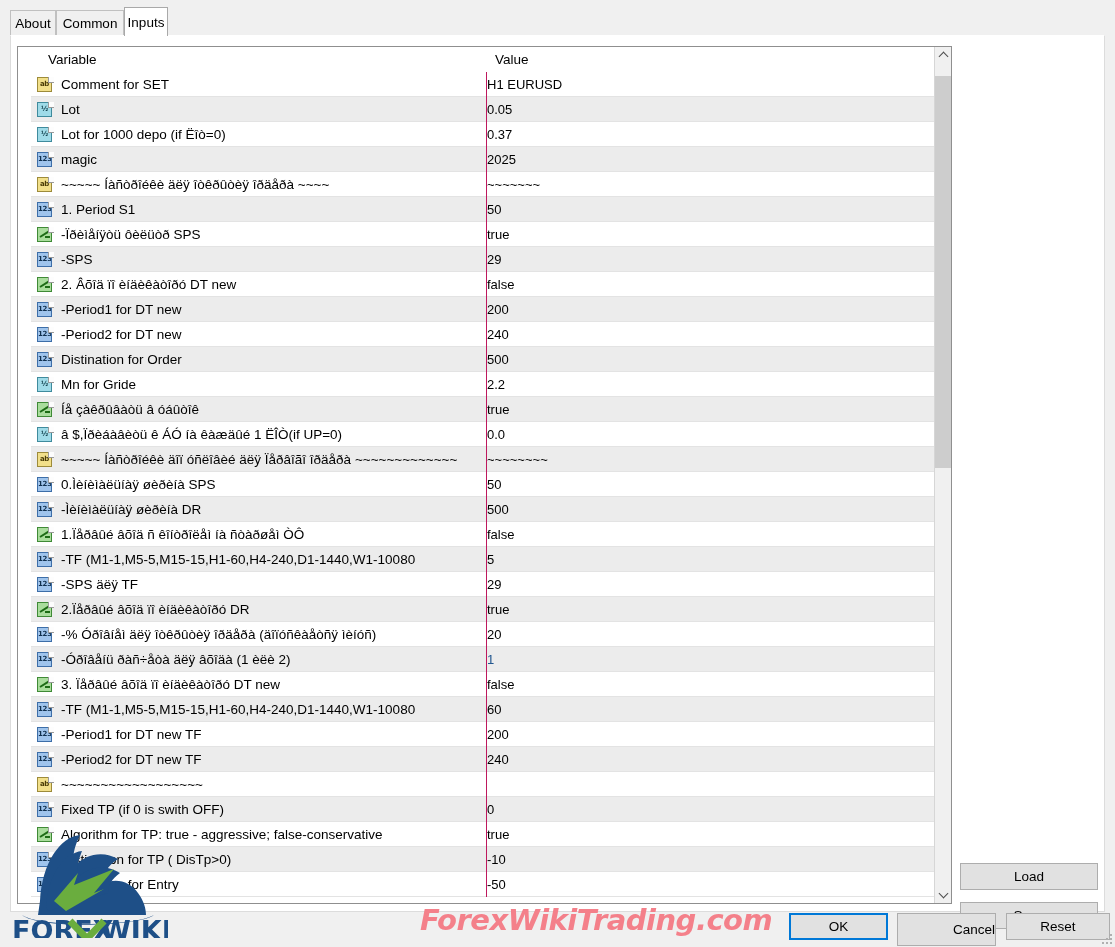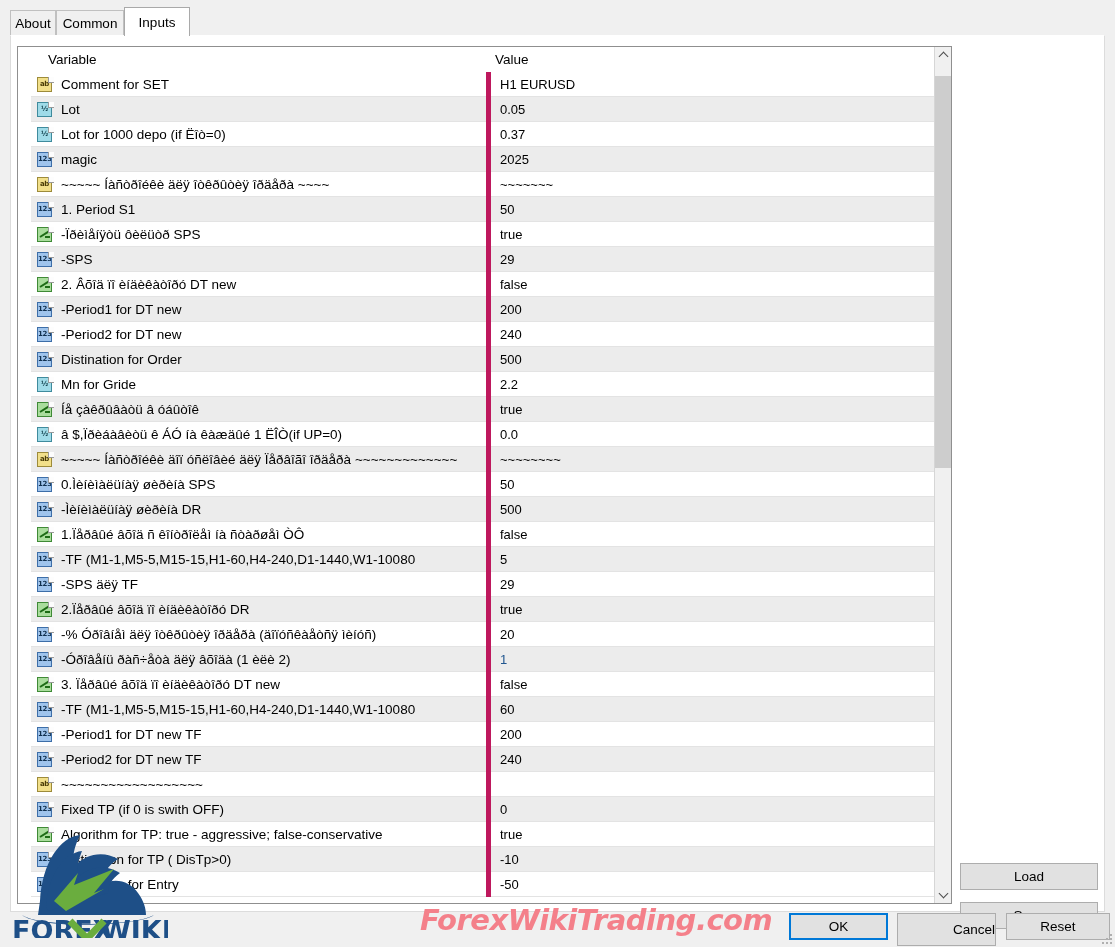--- a/index.html
+++ b/index.html
@@ -32,21 +32,21 @@
     cursor:default;
   }
   .tab.selected {
     top:7px; height:29px;
     background:#ffffff;
     border-color:#a9a9a9;
     z-index:5;
   }
   #tab-about  { left:10px;  width:46px; }
   #tab-common { left:56px;  width:68px; }
-  #tab-inputs { left:124px; width:66px; }
+  #tab-inputs { left:124px; width:44px; }
 
   
   #panel {
     position:absolute; left:10px; top:35px;
     width:1095px; height:877px;
     background:#ffffff;
     border:1px solid #dcdcdc;
     border-top:1px solid #ffffff;
   }
 
@@ -84,22 +84,21 @@
 
   .cell-var {
     width:455px; height:25px;
     display:flex; align-items:center;
     padding-left:6px;
     overflow:hidden; white-space:nowrap;
   }
   .cell-val {
     flex:1; height:25px;
     display:flex; align-items:center;
-    padding-left:9px;
-    border-left:5px solid #be185d;
+    border-left:1px solid #be185d;
     overflow:hidden; white-space:nowrap;
     font-size:13px;
   }
   .cell-val.blue { color:#21568f; }
   .vname { font-size:13.5px; line-height:15px; padding-left:7px; }
 
   
   .ticon {
     position:relative;
     width:17px; height:15px;

